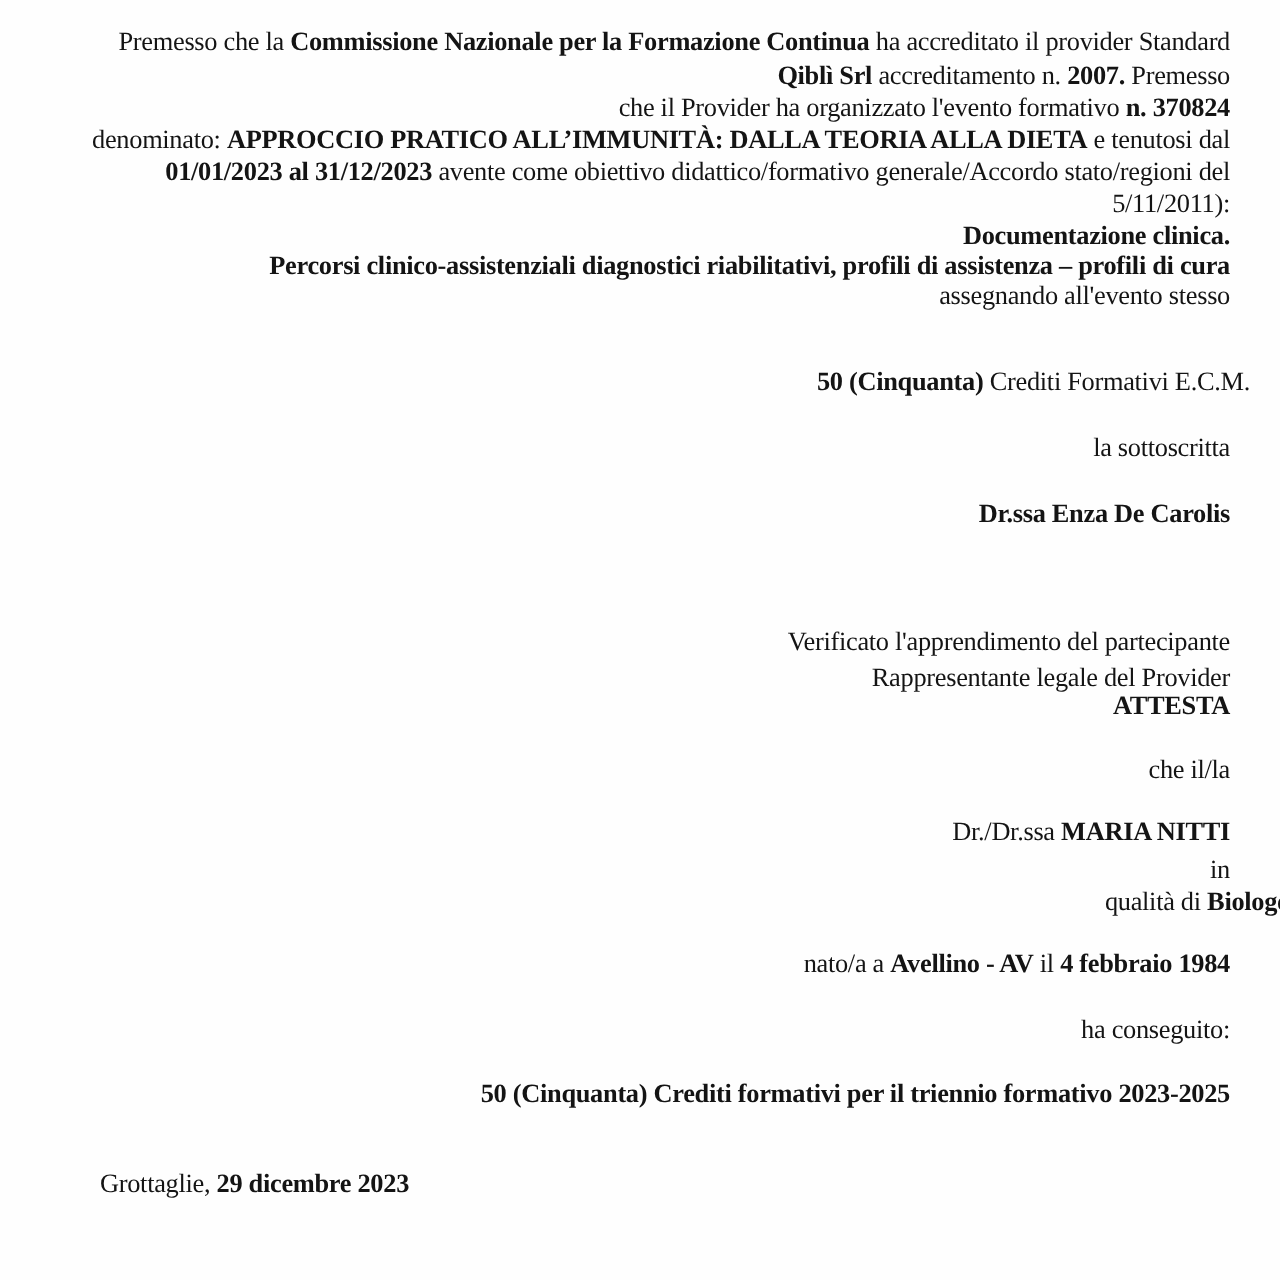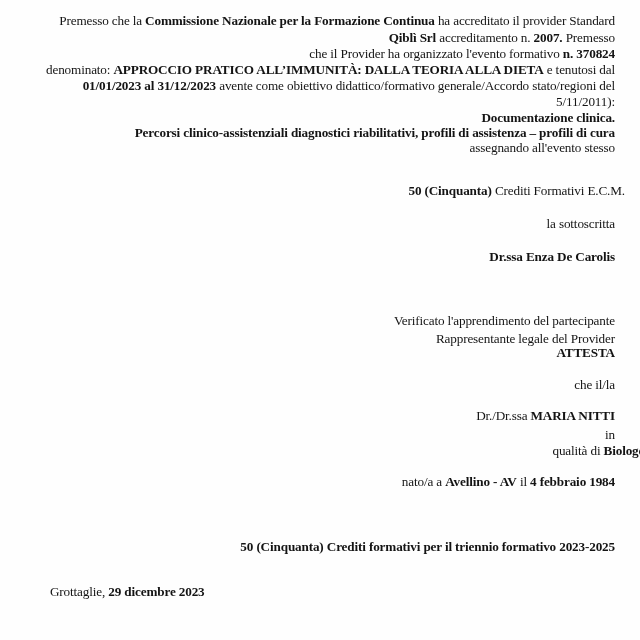--- a/index.html
+++ b/index.html
@@ -124,20 +124,23 @@
   </div>
 
   <div class="line" style="top:443px;margin-left:30px;">
     <span>qualità di </span><b>Biologo</b>
   </div>
 
   <div class="line" style="top:474px;">
     <span>nato/a a </span><b>Avellino - AV</b><span> il </span><b>4 febbraio 1984</b>
   </div>
 
+  <div class="line" style="top:507px;">
+    <span>ha conseguito:</span>
+  </div>
 
   <div class="line" style="top:539px;">
     <b>50 (Cinquanta) Crediti formativi per il triennio formativo 2023-2025</b>
   </div>
 
   <div class="line left" style="top:584px;">
     <span>Grottaglie, </span><b>29 dicembre 2023</b>
   </div>
 
   <div class="sig">RAPPRESENTANTE LEGALE</div>

